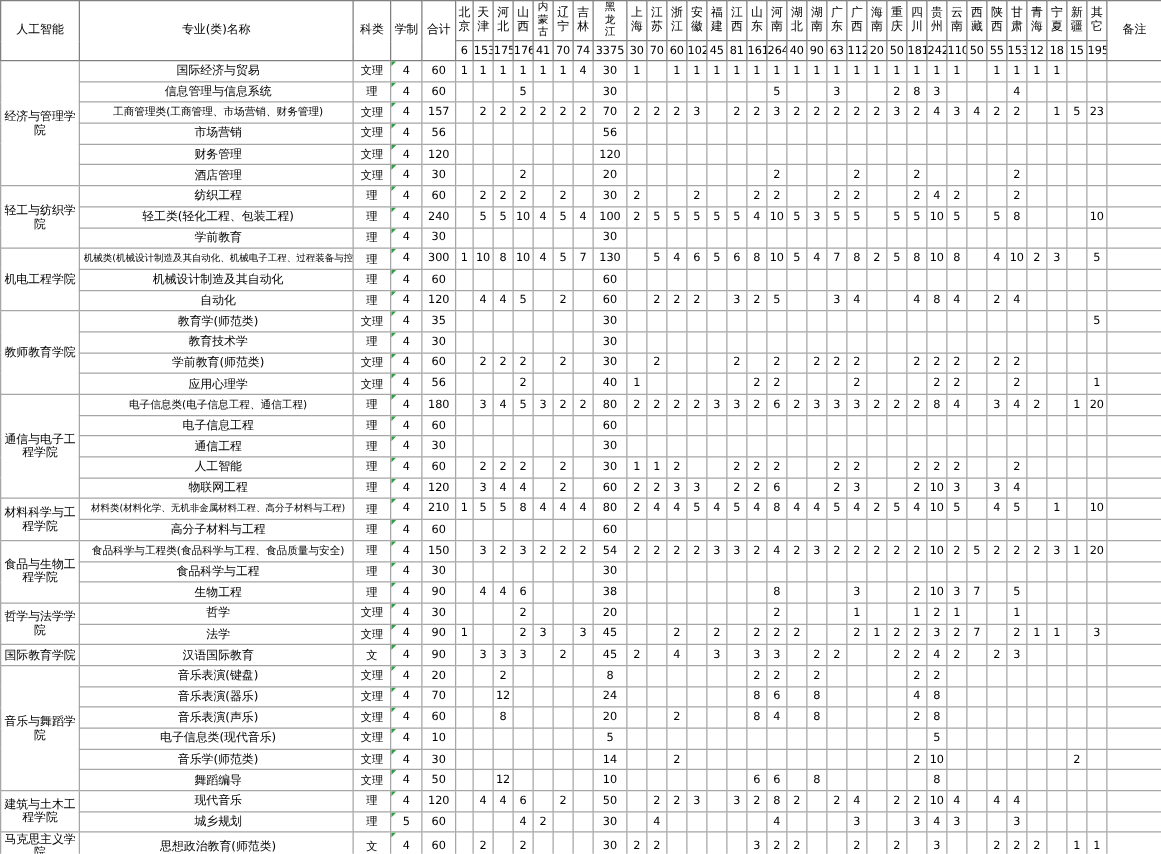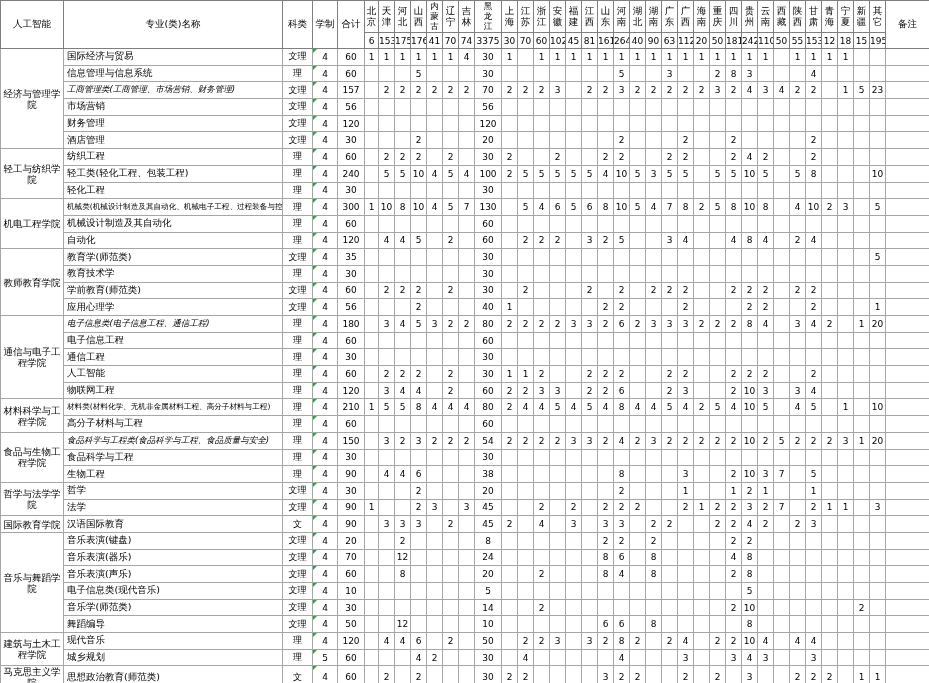--- a/index.html
+++ b/index.html
@@ -6,22 +6,22 @@
   body{width:929px;height:683px;overflow:hidden;font-family:"DejaVu Sans","Liberation Sans",sans-serif;color:#000;}
   table{border-collapse:collapse;table-layout:fixed;width:929px;}
   td,th{box-sizing:border-box;border:1px solid #a6a6a6;padding:0;font-weight:normal;overflow:hidden;white-space:nowrap;}
   table{border:1px solid #2b2b2b;}
   thead th{border-color:#7f7f7f;background:#fff;}
   thead tr.r1 th{height:32px;font-size:9.5px;line-height:10.5px;vertical-align:middle;text-align:center;}
   thead tr.r2 th{height:16px;font-size:9px;text-align:center;vertical-align:middle;}
   thead th.fixed{font-size:10px;}
   tbody td{height:16.7px;font-size:9px;text-align:center;vertical-align:middle;}
   tbody{border-top:1px solid #3c3c3c;}
-  tbody td.major{text-align:left;padding-left:3px;font-size:9.5px;}
-  tbody td.major.mid{font-size:8.5px;font-style:italic;}
+  tbody td.major{text-align:center;padding-left:3px;font-size:9.5px;}
+  tbody td.major.mid{font-size:8.5px;}
   tbody td.major.long{font-size:7.6px;}
   tbody td.college{font-size:9.5px;white-space:normal;line-height:11px;}
   td.dur{position:relative;}
   td.dur::before{content:"";position:absolute;left:0;top:0;width:0;height:0;
     border-top:4px solid #2f9e44;border-right:4px solid transparent;}
   .vtxt{display:inline-block;}
 </style>
 </head>
 <body>
 
@@ -453,21 +453,21 @@
         <td></td>
         <td>5</td>
         <td>8</td>
         <td></td>
         <td></td>
         <td></td>
         <td>10</td>
         <td></td>
       </tr>
       <tr>
-        <td class="major">轻化工程</td>
+        <td class="major">学前教育</td>
         <td>理</td>
         <td class="dur">4</td>
         <td>30</td>
         <td></td>
         <td></td>
         <td></td>
         <td></td>
         <td></td>
         <td></td>
         <td></td>

